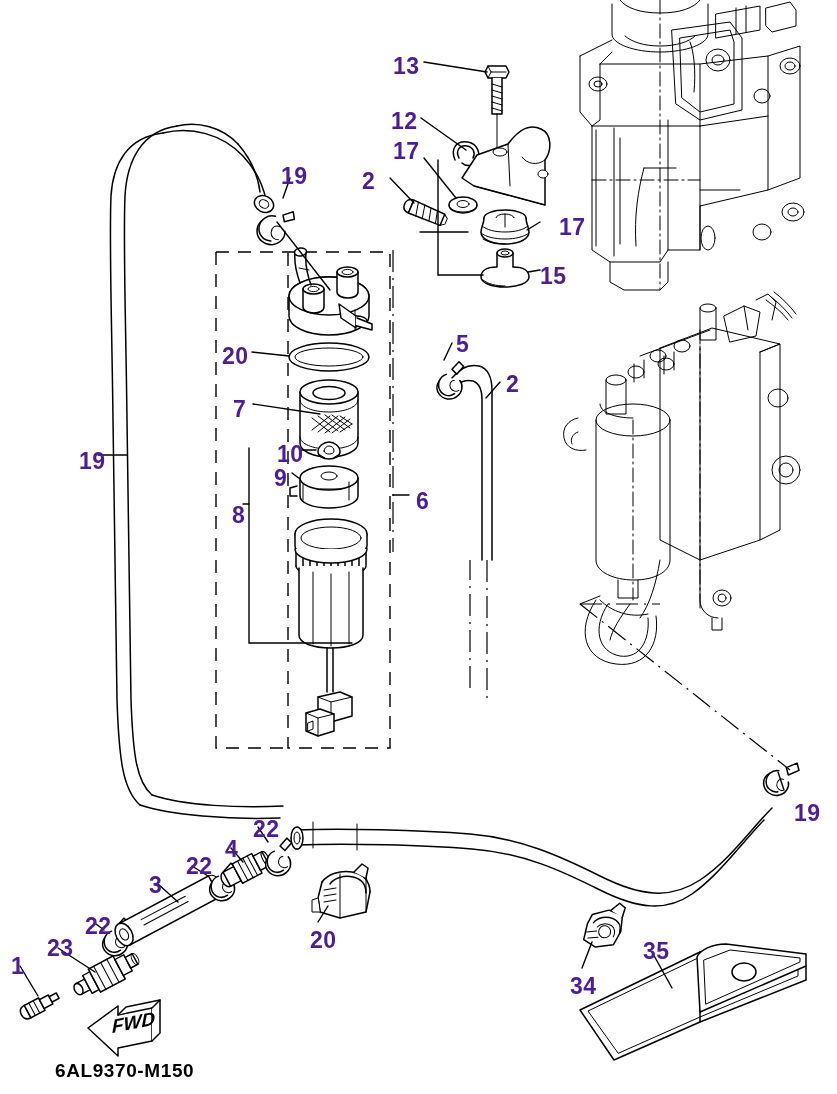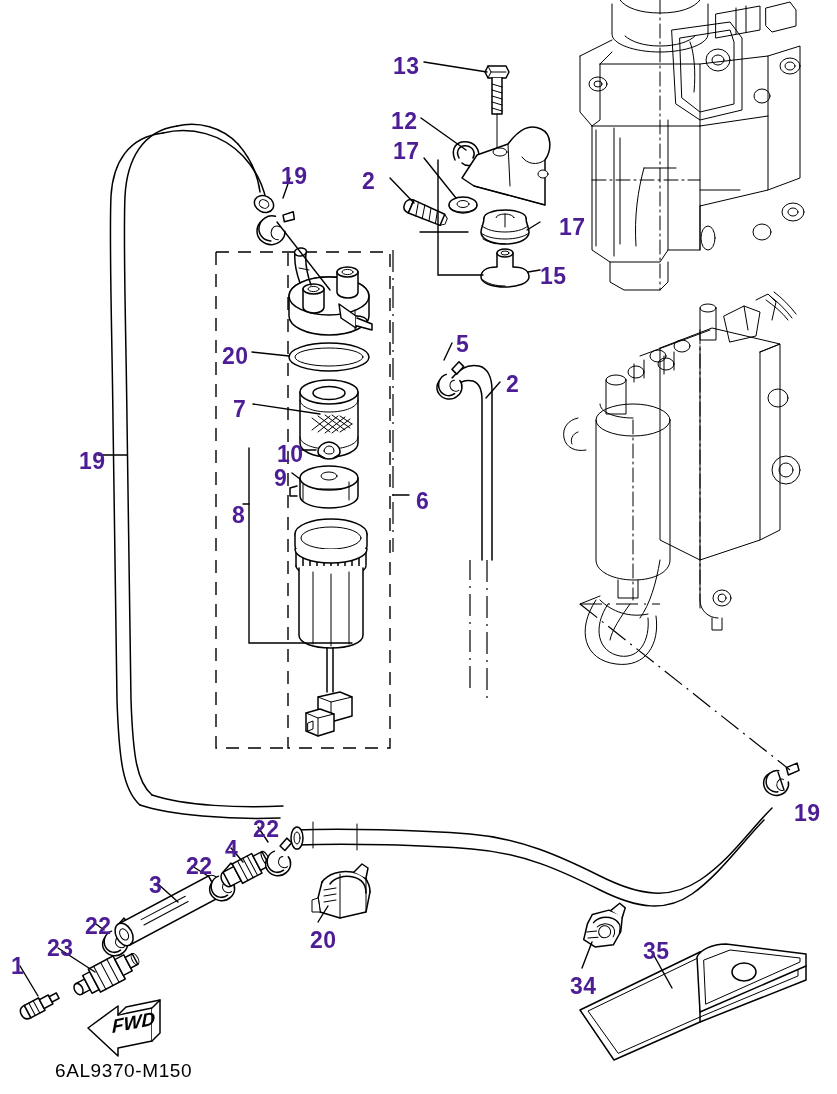--- a/index.html
+++ b/index.html
@@ -4,21 +4,21 @@
 <title>Parts Diagram</title>
 <style>
   html,body{margin:0;padding:0;background:#ffffff;}
   body{width:837px;height:1094px;position:relative;overflow:hidden;
        font-family:"Liberation Sans",sans-serif;color:#000;}
   #stage{position:absolute;left:0;top:0;width:837px;height:1094px;}
   svg#art{position:absolute;left:0;top:0;width:837px;height:1094px;}
   .lbl{position:absolute;font-size:23px;line-height:23px;font-weight:700;
        color:#4c1d95;white-space:nowrap;letter-spacing:.5px;}
   #partno{position:absolute;left:55px;top:1060px;font-size:19px;
-          letter-spacing:.6px;font-weight:400;}
+          letter-spacing:.6px;font-weight:700;}
 </style>
 </head>
 <body>
 
 <div id="stage">
 
 <svg id="art" viewBox="0 0 837 1094">
   <defs>
     <style>
       .s{fill:none;stroke:#000;stroke-width:1.5;stroke-linecap:round;stroke-linejoin:round;}

